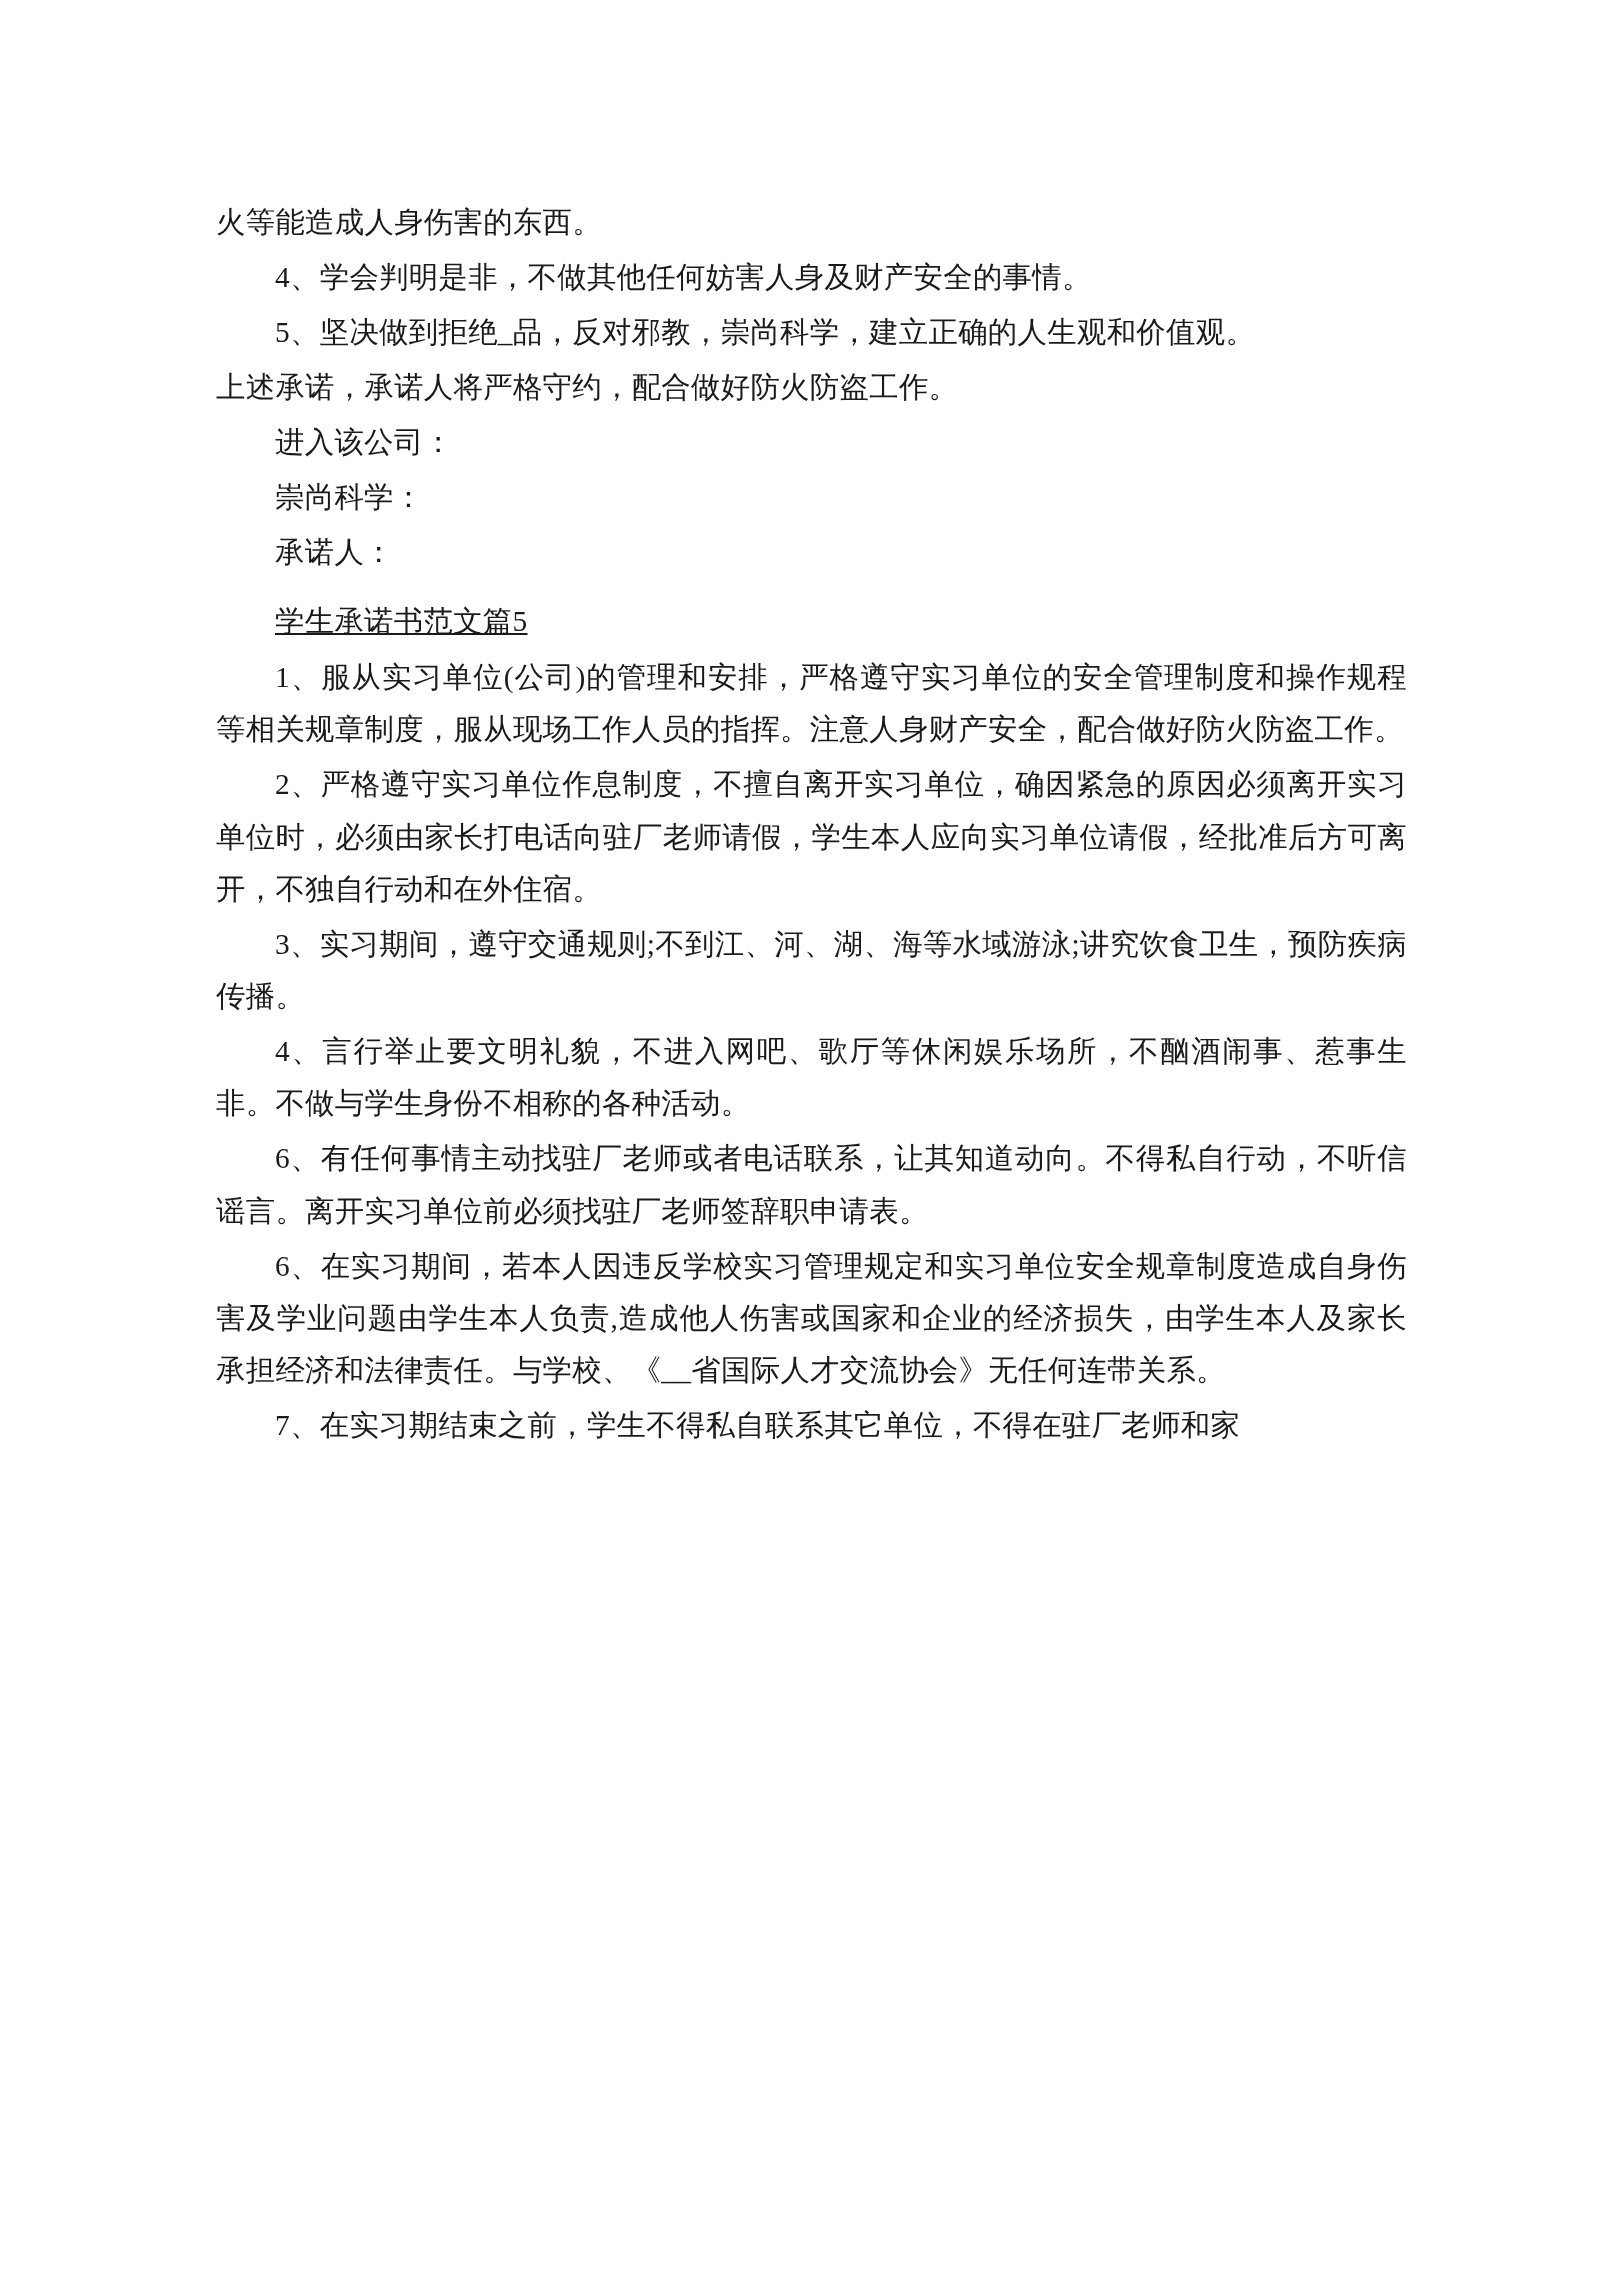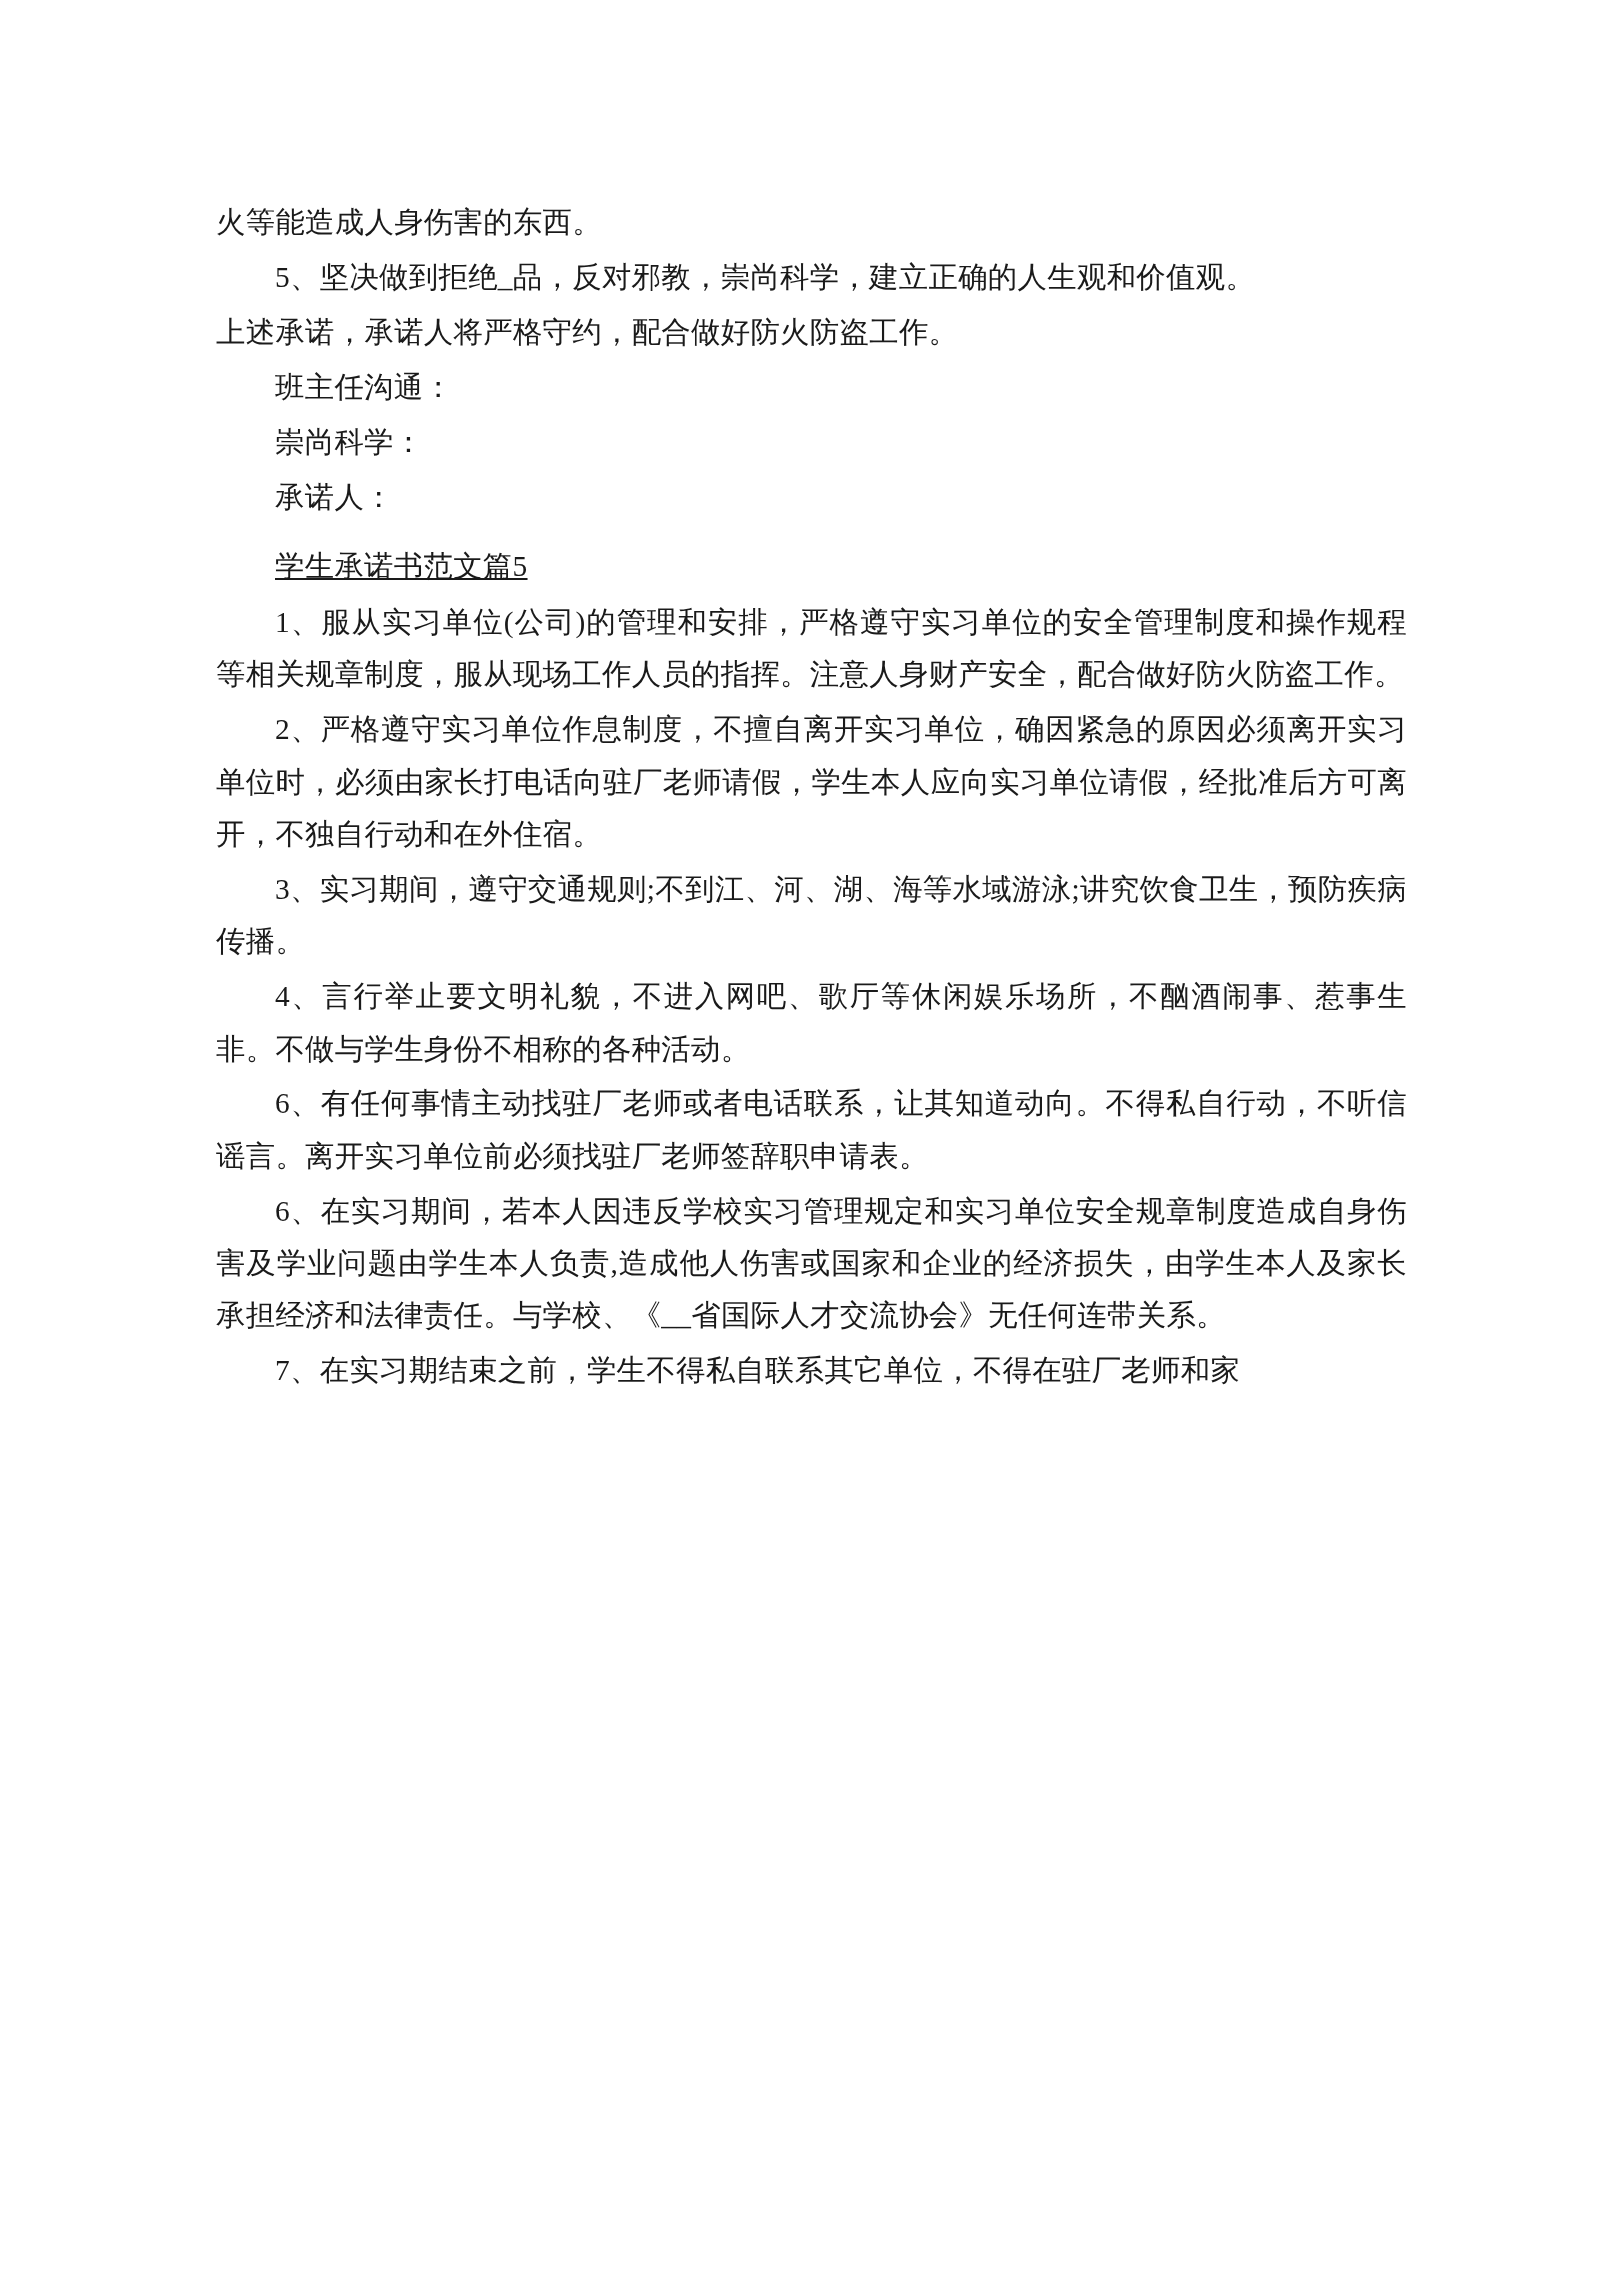--- a/index.html
+++ b/index.html
@@ -49,26 +49,27 @@
   }
 </style>
 </head>
 <body>
 
 <div class="page">
   <div class="doc">
 
     <p class="para noindent">火等能造成人身伤害的东西。</p>
 
+    <p class="para indent">4、学会判明是非，不做其他任何妨害人身及财产安全的事情。</p>
 
     <p class="para indent">5、坚决做到拒绝_品，反对邪教，崇尚科学，建立正确的人生观和价值观。</p>
 
     <p class="para noindent">上述承诺，承诺人将严格守约，配合做好防火防盗工作。</p>
 
-    <p class="para sig">班主任沟通：</p>
+    <p class="para sig">进入该公司：</p>
 
     <p class="para sig">崇尚科学：</p>
 
     <p class="para sig">承诺人：</p>
 
     <p class="para heading">学生承诺书范文篇5</p>
 
 
     <p class="para indent">1、服从实习单位(公司)的管理和安排，严格遵守实习单位的安全管理制度和操作规程等相关规章制度，服从现场工作人员的指挥。注意人身财产安全，配合做好防火防盗工作。</p>
 

